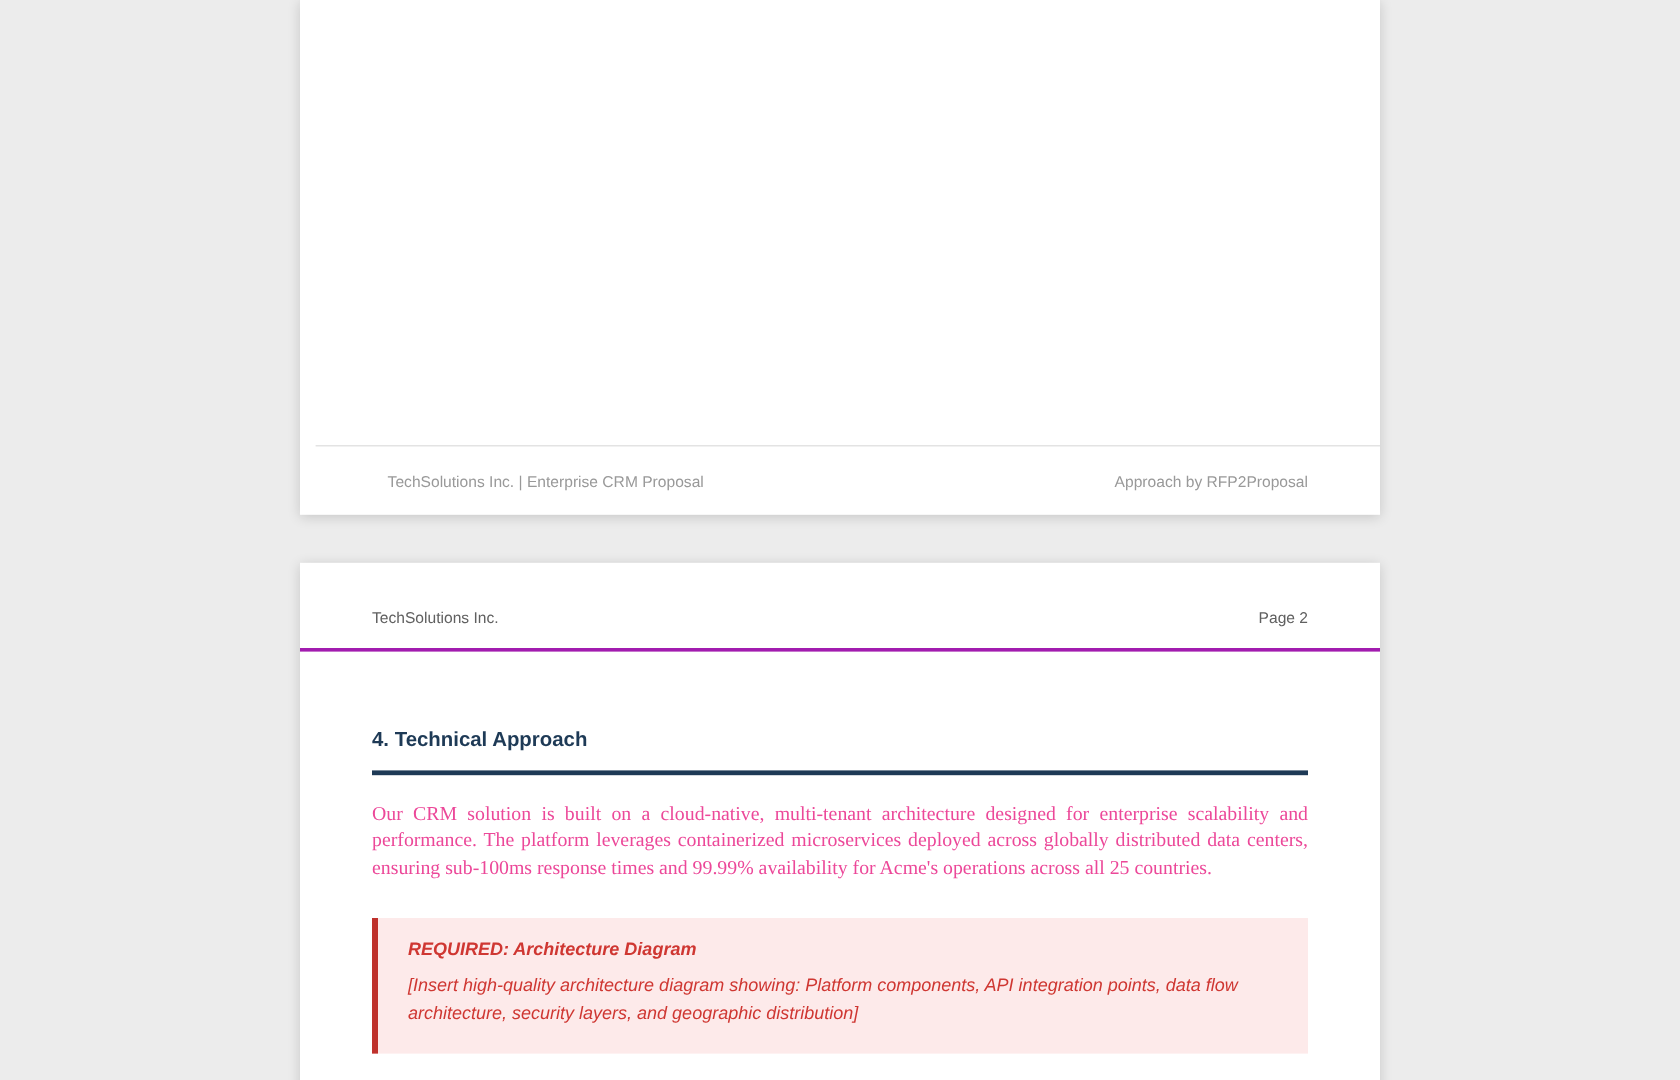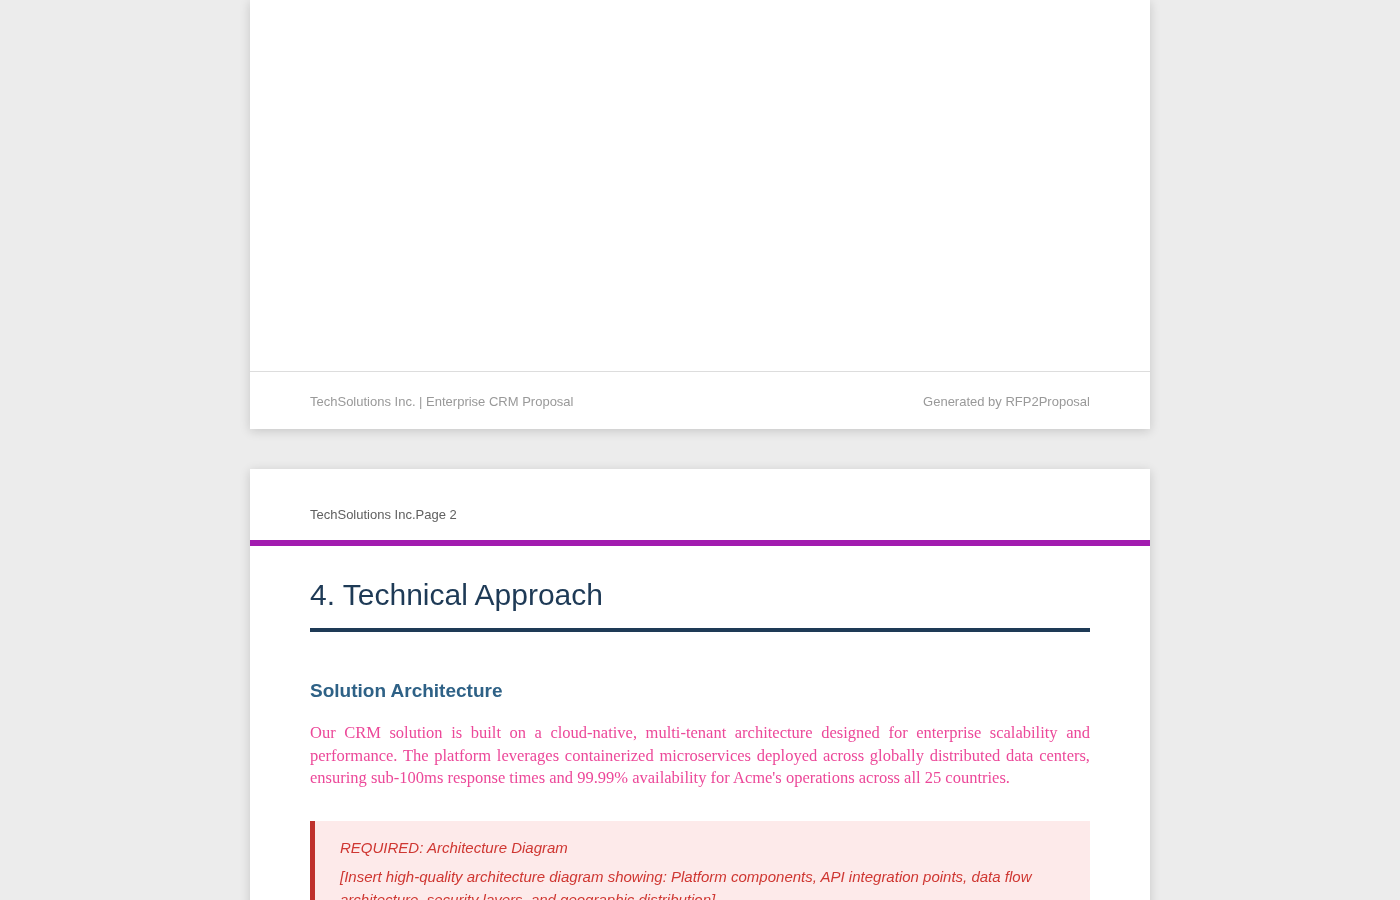--- a/index.html
+++ b/index.html
@@ -36,47 +36,49 @@
   }
   .page1-footer {
     border-top: 1px solid #dddddd;
     padding: 23px 60px 21px 60px;
     display: flex;
     justify-content: space-between;
     align-items: baseline;
     font-size: 13px;
     color: #999999;
     line-height: 1;
+    margin-left: 13px;
   }
 
   
   .page-gap { height: 40px; }
 
   
   .page-2 {
     height: 700px; 
   }
   .page2-header {
     display: flex;
+    justify-content: space-between;
     align-items: flex-end;
     padding: 39px 60px 19px 60px;
-    border-bottom: 6px solid #a21caf;
+    border-bottom: 3px solid #a21caf;
     font-size: 13px;
     color: #606060;
     line-height: 1;
   }
 
   .page2-content {
     padding: 0 60px;
   }
 
   .section-title {
-    margin-top: 32px;
-    font-size: 30px;
-    font-weight: normal;
+    margin-top: 64px;
+    font-size: 17px;
+    font-weight: bold;
     color: #1e3a56;
     line-height: 1.15;
   }
 
   .section-rule {
     margin-top: 15px;
     height: 4px;
     background: #1e3a56;
   }
 
@@ -98,61 +100,60 @@
   }
 
   .callout {
     margin-top: 31px;
     background: #fdeaea;
     border-left: 5px solid #bf312c;
     padding: 19px 25px 22px 25px;
   }
   .callout-title {
     font-size: 15px;
-    font-weight: normal;
+    font-weight: bold;
     font-style: italic;
     color: #cf3732;
     line-height: 1.1;
   }
   .callout-body {
     margin-top: 9px;
     font-size: 15px;
     font-style: italic;
     color: #cf3732;
     line-height: 23px;
   }
 </style>
 </head>
 <body>
 
 <div class="viewport">
 
   <div class="doc-page page-1">
     <div class="page1-footer">
       <span>TechSolutions Inc. | Enterprise CRM Proposal</span>
-      <span>Generated by RFP2Proposal</span>
+      <span>Approach by RFP2Proposal</span>
     </div>
   </div>
 
   <div class="page-gap"></div>
 
   <div class="doc-page page-2">
 
     <div class="page2-header">
       <span>TechSolutions Inc.</span>
       <span>Page 2</span>
     </div>
 
     <div class="page2-content">
 
       <h1 class="section-title">4. Technical Approach</h1>
 
       <div class="section-rule"></div>
 
-      <h3 class="subsection-title">Solution Architecture</h3>
 
       <p class="body-paragraph">Our CRM solution is built on a cloud-native, multi-tenant architecture designed for enterprise scalability and performance. The platform leverages containerized microservices deployed across globally distributed data centers, ensuring sub-100ms response times and 99.99% availability for Acme's operations across all 25 countries.</p>
 
       <div class="callout">
         <div class="callout-title">REQUIRED: Architecture Diagram</div>
         <div class="callout-body">[Insert high-quality architecture diagram showing: Platform components, API integration points, data flow architecture, security layers, and geographic distribution]</div>
       </div>
 
     </div>
   </div>

